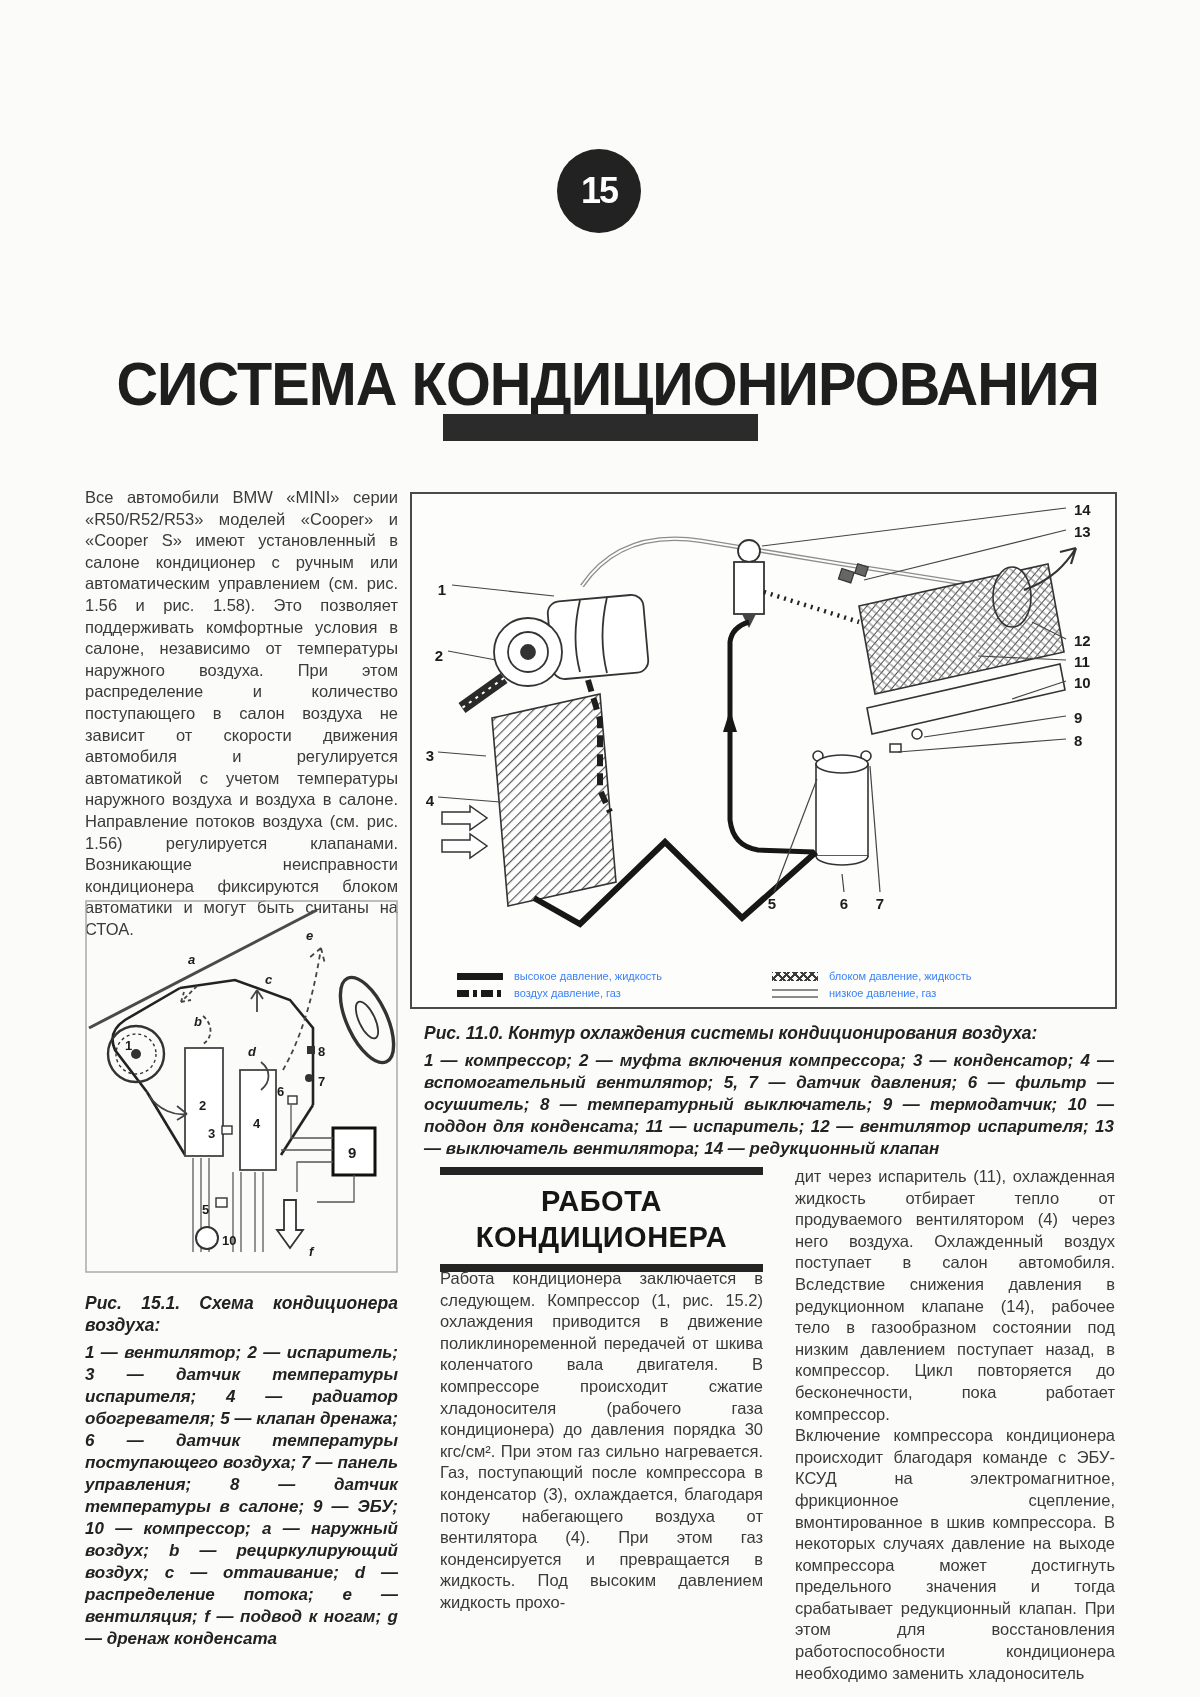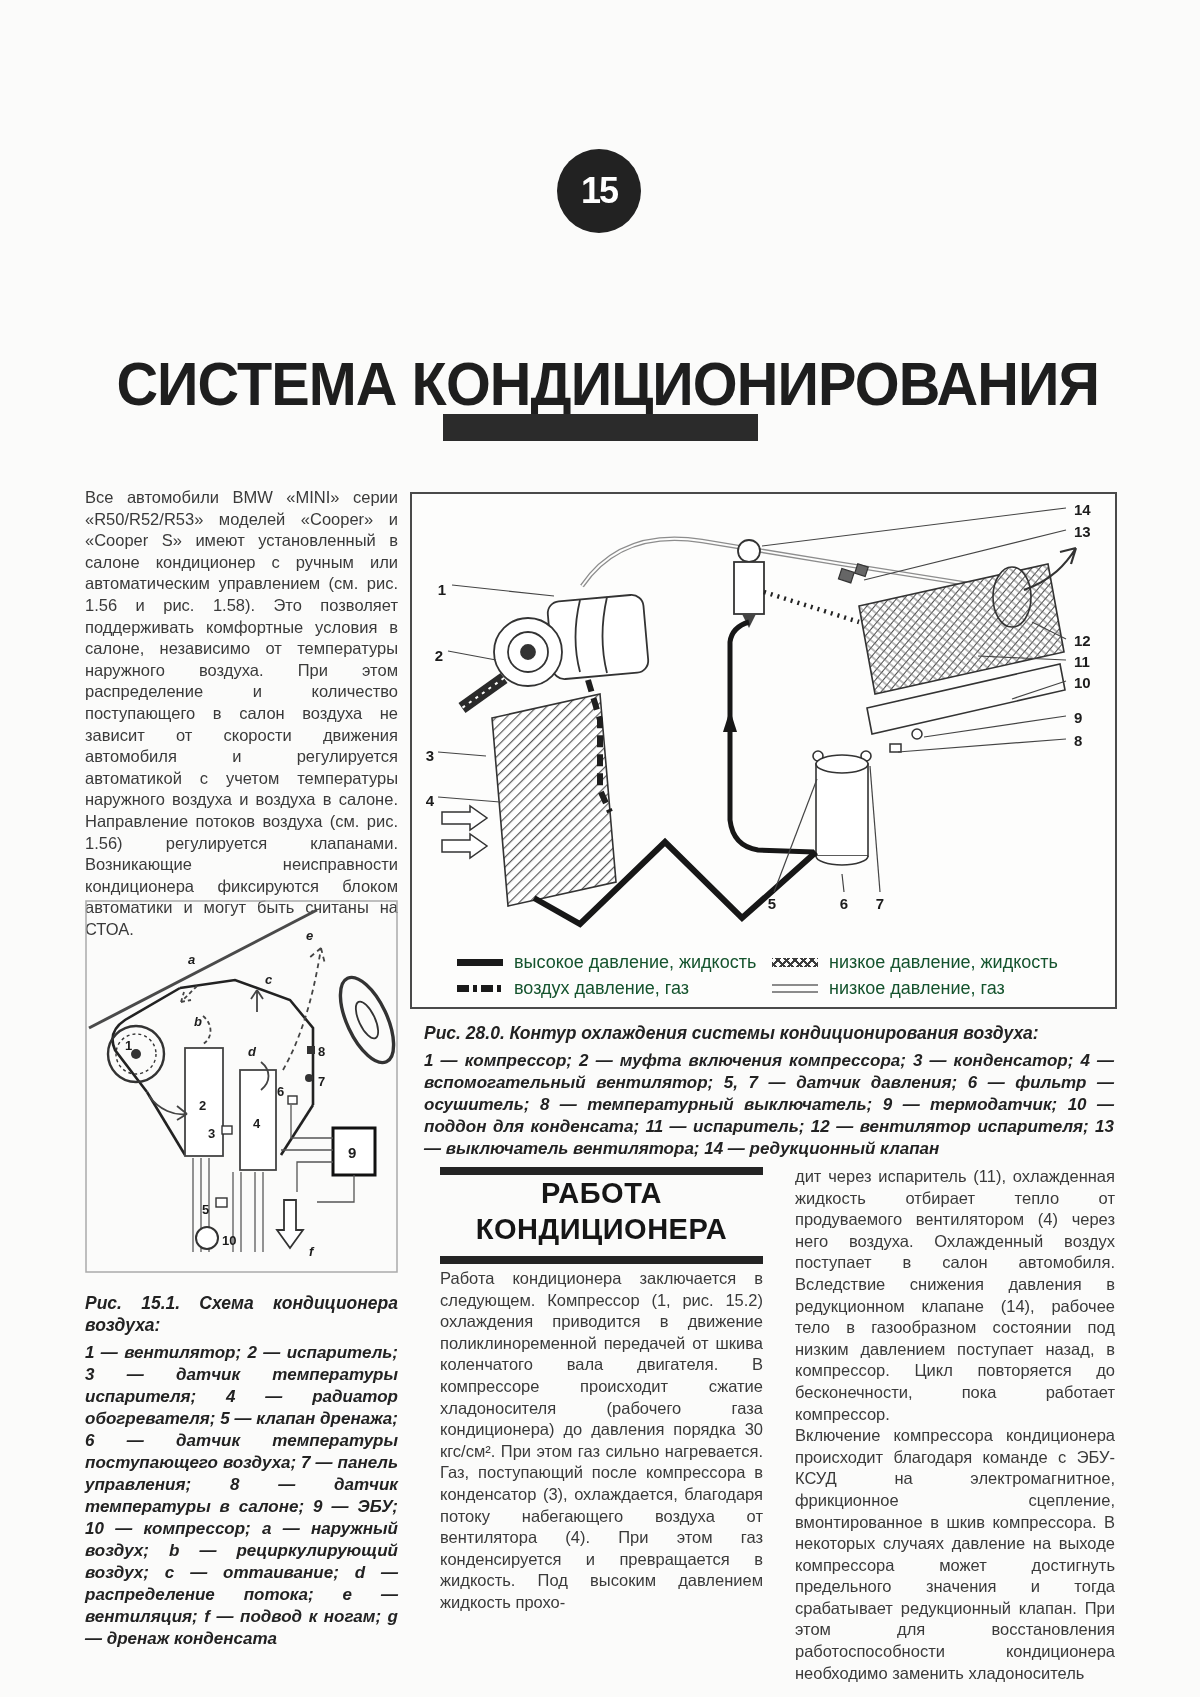--- a/index.html
+++ b/index.html
@@ -23,41 +23,41 @@
   }
   .title-bar{left:443px;top:414px;width:315px;height:27px;background:#2b2b2b;}
   
   .bodytext{font-size:16.5px;line-height:21.6px;text-align:justify;color:#3a3a3a;}
   .bodytext p{margin:0;}
   .col-intro{left:85px;top:487px;width:313px;}
   .col-mid{left:440px;top:1268px;width:323px;}
   .col-right{left:795px;top:1166px;width:320px;}
   
   .fig152{left:410px;top:492px;width:703px;height:513px;border:2px solid #4a4a4a;background:#fdfdfc;}
-  .legend{position:absolute;left:0;right:0;bottom:8px;font-size:18px;color:#14532d;}
+  .legend{position:absolute;left:0;right:0;bottom:8px;font-size:11px;color:#3b82f6;}
   .lrow{display:flex;margin-top:5px;}
   .litem{display:flex;align-items:center;}
   .litem.c1{width:315px;padding-left:45px;}
   .sample{display:inline-block;width:46px;margin-right:11px;flex:none;}
   .sample-solid{height:7px;background:#1a1a1a;}
   .sample-dash{height:7px;background:repeating-linear-gradient(90deg,#1a1a1a 0 12px,transparent 12px 16px,#1a1a1a 16px 20px,transparent 20px 24px);}
   .sample-x{height:9px;background:
      repeating-linear-gradient(45deg,transparent 0 2px,#3c3c3c 2px 4px,transparent 4px 6px),
      repeating-linear-gradient(-45deg,transparent 0 2px,#3c3c3c 2px 4px,transparent 4px 6px);}
   .sample-double{height:5px;border-top:2px solid #8b8b8b;border-bottom:2px solid #8b8b8b;}
   
   .caption{font-weight:bold;font-style:italic;color:#222;text-align:justify;}
   .cap152{left:424px;top:1022px;width:690px;font-size:17px;line-height:22px;}
   .cap151{left:85px;top:1292px;width:313px;font-size:17px;line-height:22px;}
   .caption .cap-title{margin:0 0 6px 0;font-size:17.5px;}
   .caption p{margin:0;}
   
   .section-head{left:440px;top:1167px;width:323px;}
   .head-bar{height:8px;background:#242424;}
-  .head-lines{text-align:center;font-weight:bold;color:#161616;font-size:29px;line-height:36px;padding:0 0 9px 0;letter-spacing:.5px;}
+  .head-lines{text-align:center;font-weight:bold;color:#161616;font-size:29px;line-height:36px;padding:8px 0 9px 0;letter-spacing:.5px;}
   
   .fig151{left:85px;top:900px;width:313px;height:373px;}
   svg text{font-family:"Liberation Sans","DejaVu Sans",sans-serif;fill:#1c1c1c;}
   .num{font-size:15px;font-weight:bold;}
   .num-s{font-size:13px;font-weight:bold;}
   .let{font-size:13px;font-weight:bold;font-style:italic;}
 </style>
 </head>
 <body>
 
@@ -183,38 +183,38 @@
 
   
   <div class="legend">
     <div class="lrow">
       <div class="litem c1">
         <span class="sample sample-solid"></span>
         <span>высокое давление, жидкость</span>
       </div>
       <div class="litem">
         <span class="sample sample-x"></span>
-        <span>низкое давление, жидкость</span>
+        <span>блоком давление, жидкость</span>
       </div>
     </div>
     <div class="lrow">
       <div class="litem c1">
         <span class="sample sample-dash"></span>
         <span>воздух давление, газ</span>
       </div>
       <div class="litem">
         <span class="sample sample-double"></span>
         <span>низкое давление, газ</span>
       </div>
     </div>
   </div>
 </div>
 
 <div class="abs caption cap152">
-  <p class="cap-title">Рис. 28.0. Контур охлаждения системы кондиционирования воздуха:</p>
+  <p class="cap-title">Рис. 11.0. Контур охлаждения системы кондиционирования воздуха:</p>
   <p>1 — компрессор; 2 — муфта включения компрессора; 3 — конденсатор; 4 — вспомогательный вентилятор; 5, 7 — датчик давления; 6 — фильтр — осушитель; 8 — температурный выключатель; 9 — термодатчик; 10 — поддон для конденсата; 11 — испаритель; 12 — вентилятор испарителя; 13 — выключатель вентилятора; 14 — редукционный клапан</p>
 </div>
 
 <div class="abs fig151">
   <svg width="313" height="373" viewBox="0 0 313 373">
     <rect x="1" y="1" width="311" height="371" fill="none" stroke="#aaa" stroke-width="1.5"></rect>
 
     <path d="M 4,128 L 232,10" stroke="#4a4a4a" stroke-width="3" fill="none"></path>
 
     <g fill="none" stroke="#222" stroke-width="2.6">

